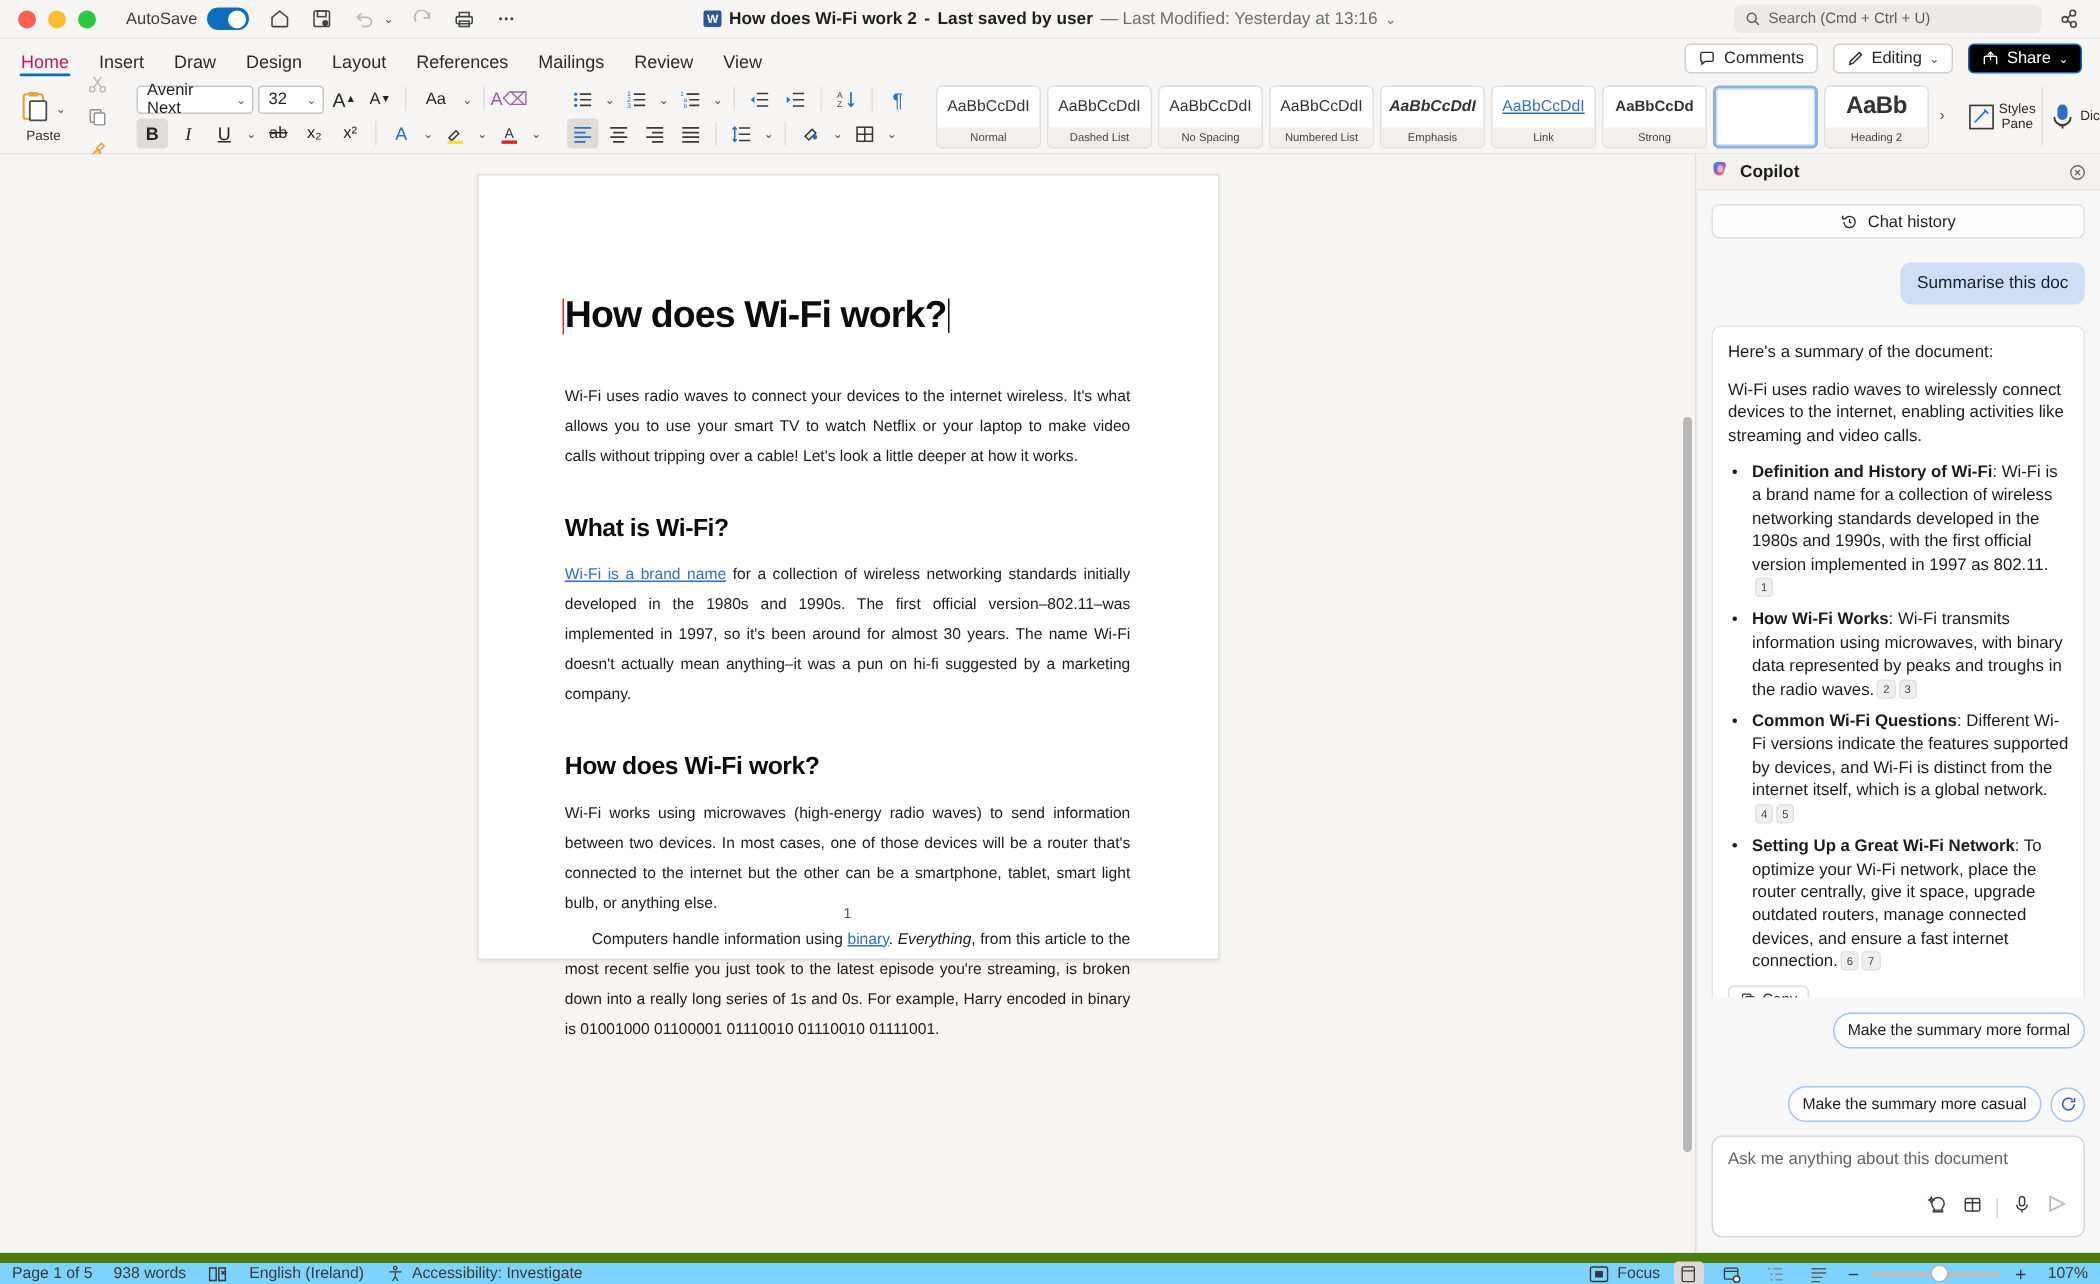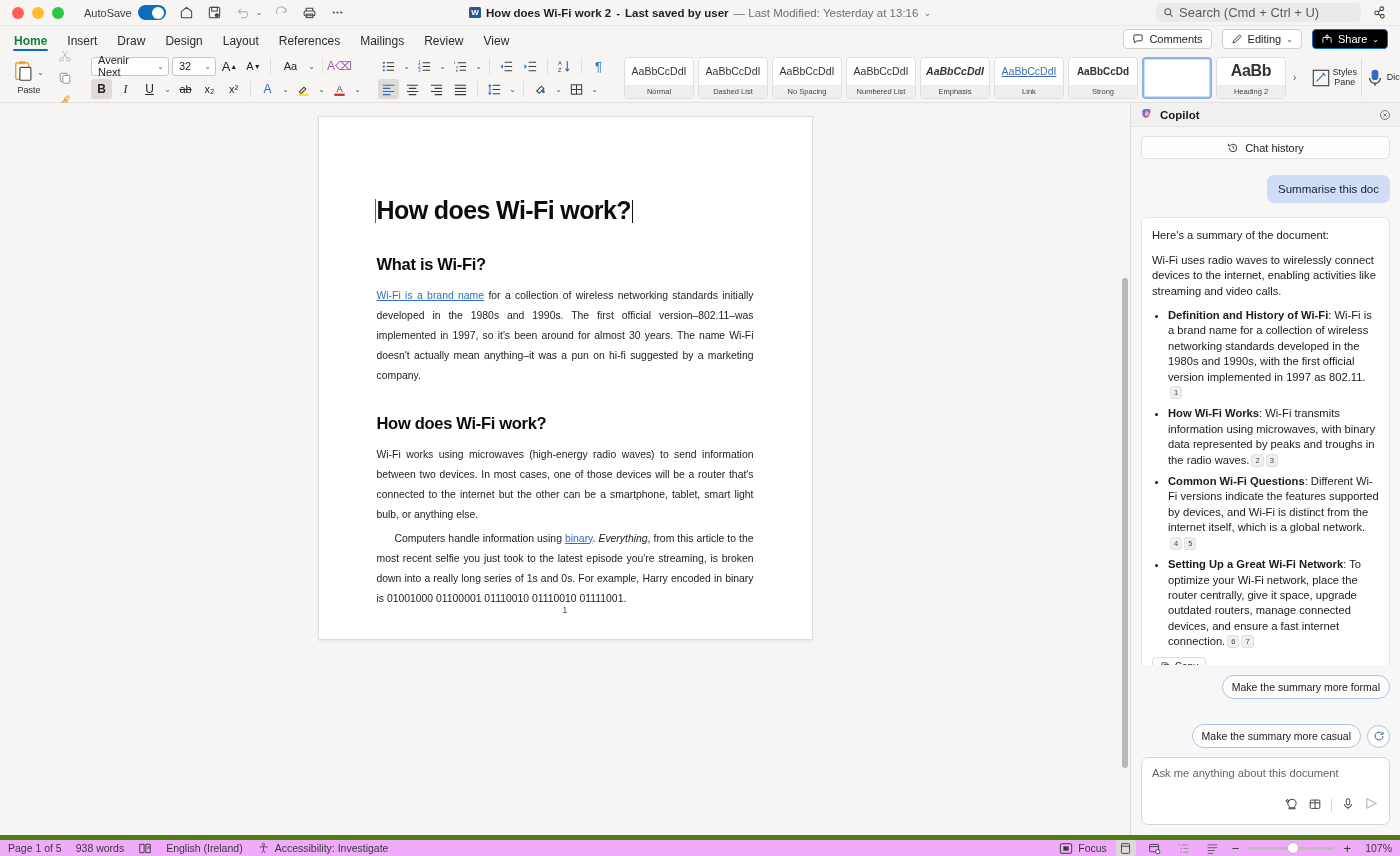--- a/index.html
+++ b/index.html
@@ -52,32 +52,32 @@
   .wicon { width: 12px; height: 11px; background: #2b579a; border-radius: 1.5px;
            position: relative; display:inline-block; }
   .wicon::after { content: "W"; position:absolute; inset:0; color:#fff; font-size:8px;
            line-height:11px; text-align:center; font-weight:700; }
 
   .tb-right { margin-left: auto; display: flex; align-items: center; gap: 10px; padding-right: 12px; }
   .searchbox {
     width: 205px; height: 19px; border-radius: 5px; background: #eceae9;
     display: flex; align-items: center; gap: 5px; padding: 0 7px;
   }
-  .searchbox .ph { font-size: 13px; color: #5c5c5c; }
+  .searchbox .ph { font-size: 10px; color: #5c5c5c; }
 
   
   .tabsrow {
     height: 25px; flex: 0 0 25px; background: #f6f5f4;
     display: flex; align-items: flex-end; padding: 0 4px; position: relative;
   }
   .tab {
     font-size: 12px; color: #2b2b2b; padding: 0 10px 4px 10px;
     position: relative; line-height: 1;
   }
-  .tab.active { color: #15803d; font-weight: 700; }
+  .tab.active { color: #be185d; font-weight: 400; }
   .tab.active::after {
     content: ""; position: absolute; left: 9px; right: 9px; bottom: 0;
     height: 2px; background: #0f6cbd; border-radius: 1px;
   }
   .tabs-right { margin-left: auto; display: flex; align-items: center; gap: 10px; padding-bottom: 2px; padding-right: 8px; }
   .pillbtn {
     height: 20px; border: 1px solid #d2d0ce; border-radius: 4px; background: #fff;
     display: flex; align-items: center; gap: 5px; padding: 0 8px;
     font-size: 11px; color: #242424;
   }
@@ -238,21 +238,21 @@
     margin: 9px 10px 10px 10px; border: 1px solid #d9d7d5; border-radius: 7px;
     background: #fff; height: 68px; padding: 9px 10px; display: flex; flex-direction: column;
   }
   .cp-ph { font-size: 11.2px; color: #636363; }
   .cp-tools { margin-top: auto; display: flex; align-items: center; justify-content: flex-end; gap: 9px; color: #3a3a3a; }
   .cp-tools .tsep { width: 1px; height: 13px; background: #d8d6d4; }
   .cp-send { color: #b6b6b6; }
 
   
   .statusbar {
-    height: 21px; flex: 0 0 21px; background: #f0abfc; border-top: 5px solid #4d7c0f;
+    height: 21px; flex: 0 0 21px; background: #7dd3fc; border-top: 7px solid #4d7c0f;
     display: flex; align-items: center; padding: 0 8px; gap: 14px;
     font-size: 10.5px; color: #3a3a3a;
   }
   .sb-item { display: flex; align-items: center; gap: 5px; }
   .sb-right { margin-left: auto; display: flex; align-items: center; gap: 9px; }
   .viewbtn { width: 20px; height: 16px; display: flex; align-items: center; justify-content: center; border-radius: 3px; }
   .viewbtn.on { background: #dcdad8; }
   .zoomtrack { width: 86px; height: 3px; background: #bdbdbd; border-radius: 2px; position: relative; }
   .zoomthumb { position: absolute; left: 45%; top: -4.5px; width: 12px; height: 12px;
                border-radius: 50%; background: #fff; border: 1px solid #b5b5b5; }
@@ -653,20 +653,21 @@
 
   <div class="workarea">
 
     <div class="canvas">
       <div class="page">
         <div class="doc-h1">
           <span class="revbar"></span>
           <span>How does Wi-Fi work?</span><span class="caret"></span>
         </div>
 
+        <p class="doc-p">Wi-Fi uses radio waves to connect your devices to the internet wireless. It's what allows you to use your smart TV to watch Netflix or your laptop to make video calls without tripping over a cable! Let's look a little deeper at how it works.</p>
 
         <h2 class="doc-h2">What is Wi-Fi?</h2>
         <p class="doc-p"><a class="dlink" href="#">Wi-Fi is a brand name</a><span> for a collection of wireless networking standards initially developed in the 1980s and 1990s. The first official version–802.11–was implemented in 1997, so it's been around for almost 30 years. The name Wi-Fi doesn't actually mean anything–it was a pun on hi-fi suggested by a marketing company.</span></p>
 
         <h2 class="doc-h2">How does Wi-Fi work?</h2>
         <p class="doc-p">Wi-Fi works using microwaves (high-energy radio waves) to send information between two devices. In most cases, one of those devices will be a router that's connected to the internet but the other can be a smartphone, tablet, smart light bulb, or anything else.</p>
         <p class="doc-p indent"><span>Computers handle information using </span><a class="dlink" href="#">binary</a><span>. </span><em>Everything</em><span>, from this article to the most recent selfie you just took to the latest episode you're streaming, is broken down into a really long series of 1s and 0s. For example, Harry encoded in binary is 01001000 01100001 01110010 01110010 01111001.</span></p>
 
         <div class="pgnum">1</div>
       </div>

